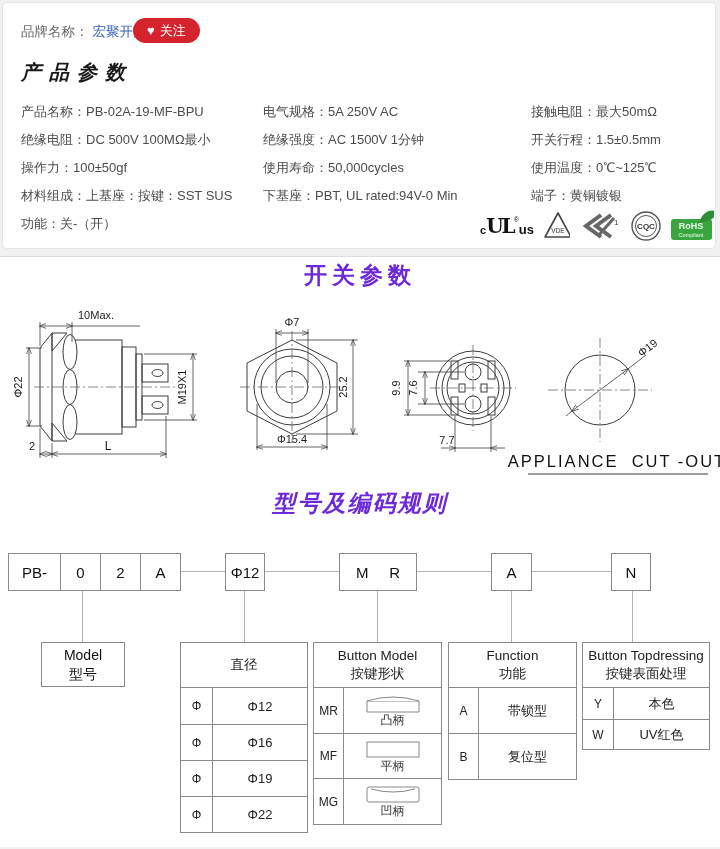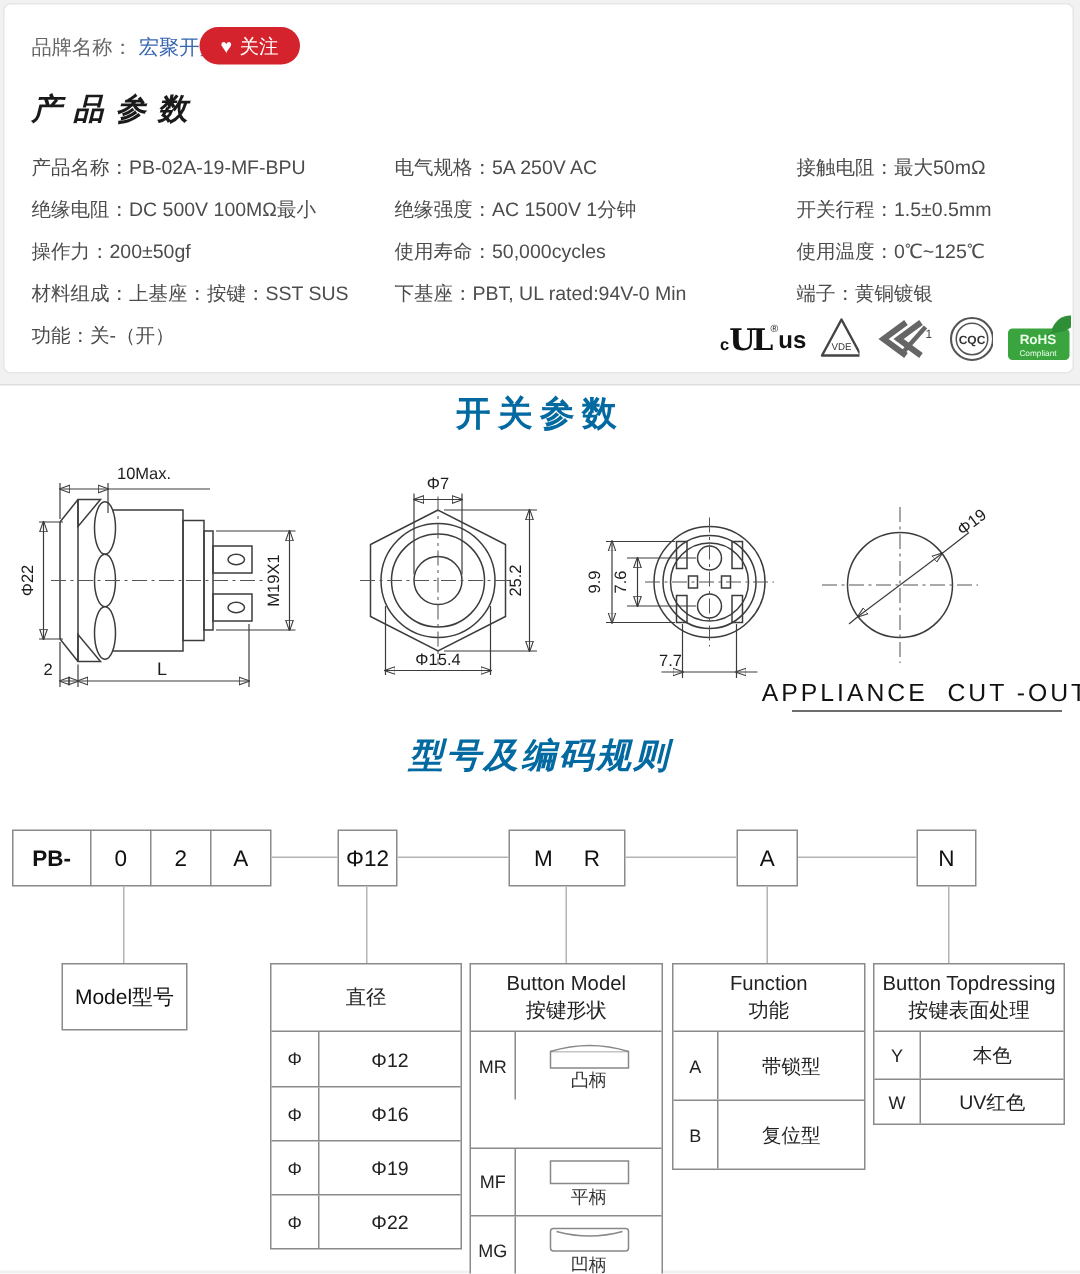--- a/index.html
+++ b/index.html
@@ -15,46 +15,46 @@
   .script-title{position:absolute;left:18px;top:56px;font-family:"DejaVu Serif",serif;font-style:italic;font-weight:bold;font-size:20px;letter-spacing:8px;color:#1a1a1a;}
   .spec-grid{position:absolute;left:18px;top:95px;width:692px;display:grid;grid-template-columns:242px 268px 1fr;grid-auto-rows:28px;font-size:13px;color:#4c4c4c;align-items:center;}
   .spec-cell{white-space:nowrap;overflow:hidden;}
 
   
   .certs{position:absolute;left:477px;top:204px;width:234px;height:38px;display:flex;align-items:center;gap:9px;}
   .ul-mark{display:flex;align-items:flex-end;color:#111;line-height:1;}
   .ul-c{font-size:11px;font-weight:bold;}
   .ul-main{font-size:20px;font-weight:900;letter-spacing:-2px;font-family:"DejaVu Serif",serif;}
   .ul-reg{font-size:7px;align-self:flex-start;}
-  .ul-us{font-size:16px;font-weight:bold;text-align:right;}
+  .ul-us{font-size:13px;font-weight:bold;text-align:right;}
   .cert-svg{display:block;}
   .rohs-txt1{font:bold 9px "Liberation Sans",sans-serif;fill:#eaffea;}
   .rohs-txt2{font:5.5px "Liberation Sans",sans-serif;fill:#eaffea;}
 
   
   .content{position:absolute;left:0;top:256px;width:720px;height:590px;background:#fff;border-top:1px solid #ddd;}
-  .h-section{position:absolute;left:0;width:720px;text-align:center;font-weight:bold;color:#0369a1;margin:0;}
+  .h-section{position:absolute;left:0;width:720px;text-align:center;font-weight:bold;color:#6d28d9;margin:0;}
   .h-switch{top:260px;font-size:23px;letter-spacing:5px;}
   .h-coding{top:488px;font-size:23px;letter-spacing:2px;font-style:italic;}
 
   
   .drawings{position:absolute;left:0;top:298px;}
   .dwg line,.dwg path,.dwg rect,.dwg ellipse,.dwg circle,.dwg polygon{stroke:#3c3c3c;stroke-width:1;fill:none;}
   .dwg .dim{stroke-width:0.8;}
   .dwg .cl{stroke:#555;stroke-width:0.7;stroke-dasharray:10 3 2 3;}
   .dwg .fillw{fill:#fff;}
   .dwg text{stroke:none;fill:#1d1d1d;font-family:"Liberation Sans",sans-serif;font-size:11px;}
   .dwg .cap-txt{font-size:16.5px;letter-spacing:2px;white-space:pre;fill:#111;}
 
   
   .cbox{position:absolute;top:553px;height:38px;border:1px solid #8a8a8a;background:#fff;box-sizing:border-box;display:flex;align-items:center;justify-content:center;font-size:15px;color:#111;}
   .cbox-mr{justify-content:space-between;padding:0 16px;}
   .hline{position:absolute;top:571px;height:1px;background:#b3b3b3;}
   .vline{position:absolute;width:1px;background:#b3b3b3;}
-  .model-box{position:absolute;left:41px;top:642px;width:84px;height:45px;border:1px solid #8a8a8a;box-sizing:border-box;display:flex;flex-direction:row;align-items:center;justify-content:center;font-size:14px;color:#111;line-height:1.35;background:#fff;}
+  .model-box{position:absolute;left:41px;top:642px;width:84px;height:45px;border:1px solid #8a8a8a;box-sizing:border-box;display:flex;flex-direction:column;align-items:center;justify-content:center;font-size:14px;color:#111;line-height:1.35;background:#fff;}
   .ctable{position:absolute;top:642px;border:1px solid #8a8a8a;box-sizing:border-box;background:#fff;font-size:13px;color:#222;}
   .ct-head{height:45px;box-sizing:border-box;border-bottom:1px solid #8a8a8a;display:flex;flex-direction:column;align-items:center;justify-content:center;line-height:1.35;font-size:13.5px;}
   .ct-row{display:flex;box-sizing:border-box;align-items:stretch;}
   .ct-row + .ct-row{border-top:1px solid #8a8a8a;}
   .ct-c1{box-sizing:border-box;border-right:1px solid #8a8a8a;display:flex;align-items:center;justify-content:center;font-size:12px;}
   .ct-c2{flex:1;display:flex;flex-direction:column;align-items:center;justify-content:center;font-size:13px;gap:1px;}
   .shape-svg{display:block;}
   .shape-svg path,.shape-svg rect{stroke:#888;stroke-width:1;fill:#fff;}
   .shape-label{font-size:12px;color:#333;line-height:1.1;}
 </style>
@@ -74,21 +74,21 @@
     </button>
     <div class="script-title">产品参数</div>
 
     <div class="spec-grid">
       <div class="spec-cell"><span>产品名称：</span><span>PB-02A-19-MF-BPU</span></div>
       <div class="spec-cell"><span>电气规格：</span><span>5A 250V AC</span></div>
       <div class="spec-cell"><span>接触电阻：</span><span>最大50mΩ</span></div>
       <div class="spec-cell"><span>绝缘电阻：</span><span>DC 500V 100MΩ最小</span></div>
       <div class="spec-cell"><span>绝缘强度：</span><span>AC 1500V 1分钟</span></div>
       <div class="spec-cell"><span>开关行程：</span><span>1.5±0.5mm</span></div>
-      <div class="spec-cell"><span>操作力：</span><span>200±50gf</span></div>
+      <div class="spec-cell"><span>操作力：</span><span>100±50gf</span></div>
       <div class="spec-cell"><span>使用寿命：</span><span>50,000cycles</span></div>
       <div class="spec-cell"><span>使用温度：</span><span>0℃~125℃</span></div>
       <div class="spec-cell"><span>材料组成：</span><span>上基座：按键：SST SUS</span></div>
       <div class="spec-cell"><span>下基座：</span><span>PBT, UL rated:94V-0 Min</span></div>
       <div class="spec-cell"><span>端子：</span><span>黄铜镀银</span></div>
       <div class="spec-cell"><span>功能：</span><span>关-（开）</span></div>
     </div>
 
     <div class="certs">
       <span class="ul-mark">
@@ -236,21 +236,21 @@
       <line class="dim" x1="572" y1="411" x2="628" y2="369" marker-start="url(#ar)" marker-end="url(#ar)"></line>
       <line class="dim" x1="628" y1="369" x2="646" y2="355"></line>
       <text x="650" y="351" text-anchor="middle" transform="rotate(-37 650 351)">Φ19</text>
       <text class="cap-txt" x="617" y="467" text-anchor="middle">APPLIANCE  CUT -OUT</text>
       <line x1="528" y1="474" x2="708" y2="474" stroke="#222"></line>
     </g>
   </svg>
 
   <h2 class="h-section h-coding">型号及编码规则</h2>
 
-  <div class="cbox" style="left:8px;width:53px;font-weight:bold;">
+  <div class="cbox" style="left:8px;width:53px;">
       <span>PB-</span>
     </div>
   <div class="cbox" style="left:60px;width:41px;">
       <span>0</span>
     </div>
   <div class="cbox" style="left:100px;width:41px;">
       <span>2</span>
     </div>
   <div class="cbox" style="left:140px;width:41px;">
       <span>A</span>
@@ -315,21 +315,21 @@
     <div class="ct-row" style="height:45px;">
       <div class="ct-c1" style="width:30px;">MR</div>
       <div class="ct-c2">
         <svg class="shape-svg" width="64" height="20">
           <path d="M6,19 L6,8 L58,8 L58,19 Z"></path>
           <path d="M6,8 Q32,0 58,8" fill="none"></path>
         </svg>
         <span class="shape-label">凸柄</span>
       </div>
     </div>
-    <div class="ct-row" style="height:45px;margin-top:32px;">
+    <div class="ct-row" style="height:45px;">
       <div class="ct-c1" style="width:30px;">MF</div>
       <div class="ct-c2">
         <svg class="shape-svg" width="64" height="20">
           <rect x="6" y="3" width="52" height="15"></rect>
         </svg>
         <span class="shape-label">平柄</span>
       </div>
     </div>
     <div class="ct-row" style="height:46px;">
       <div class="ct-c1" style="width:30px;">MG</div>

